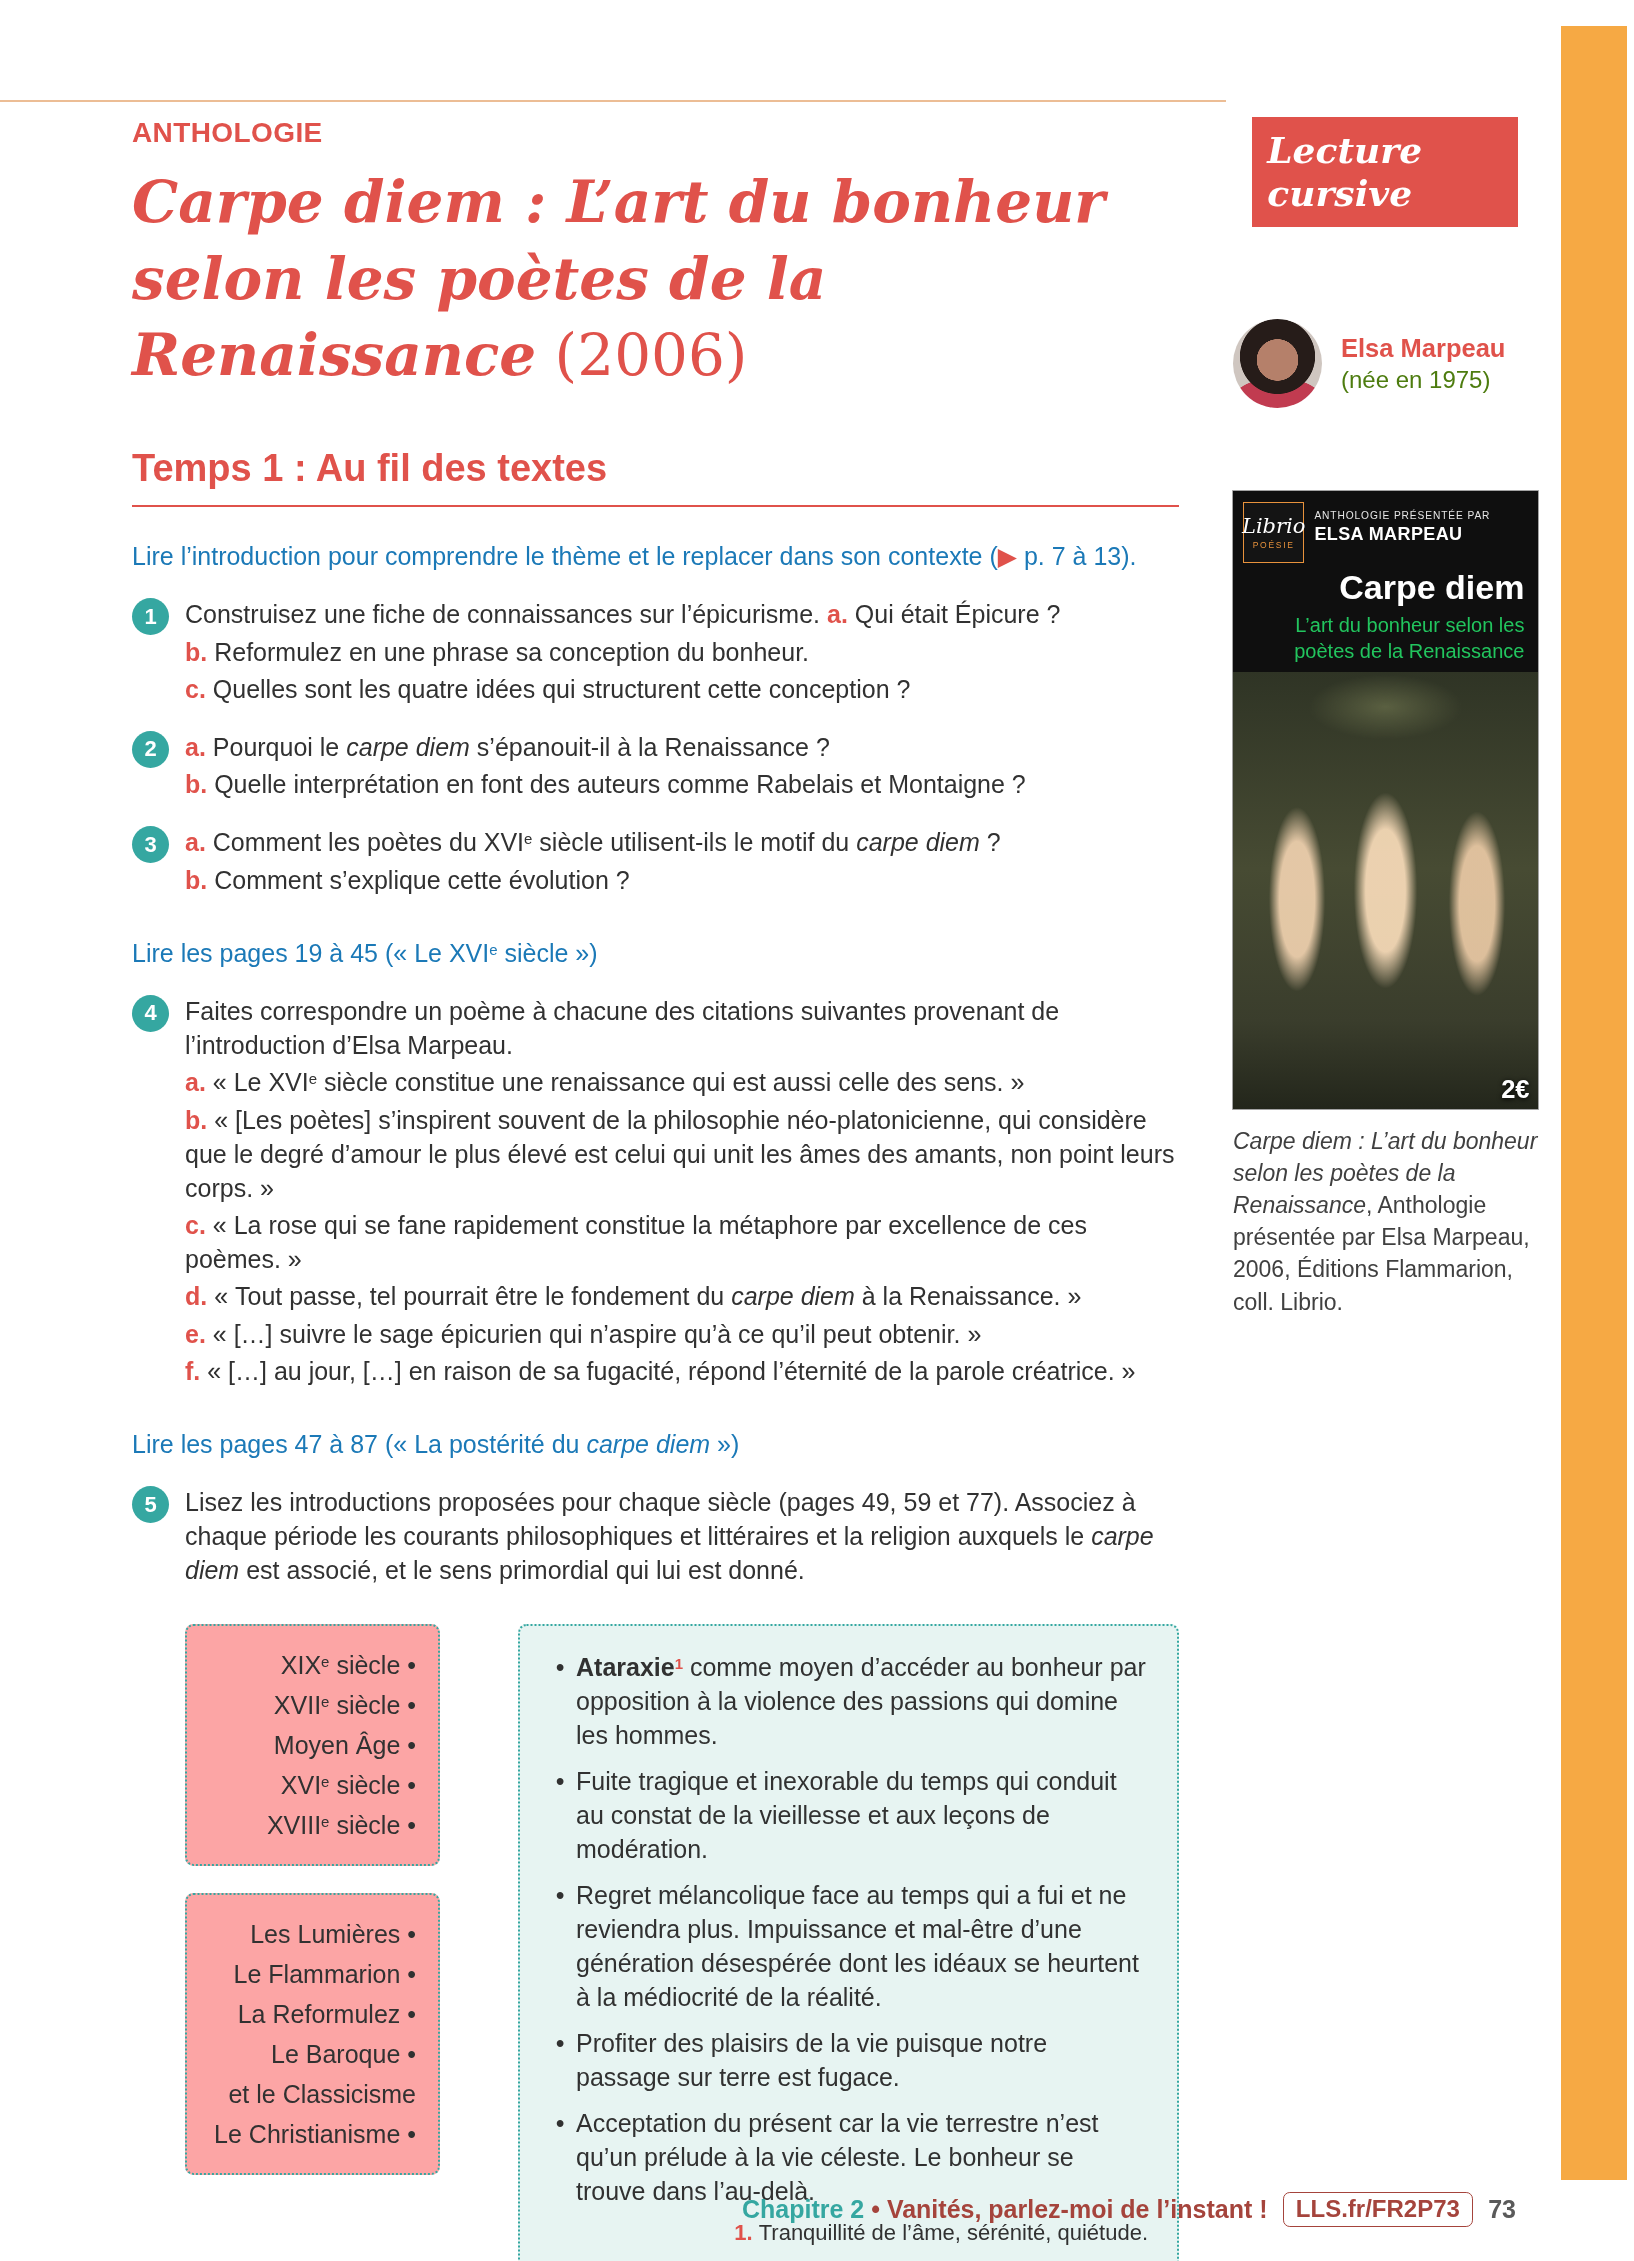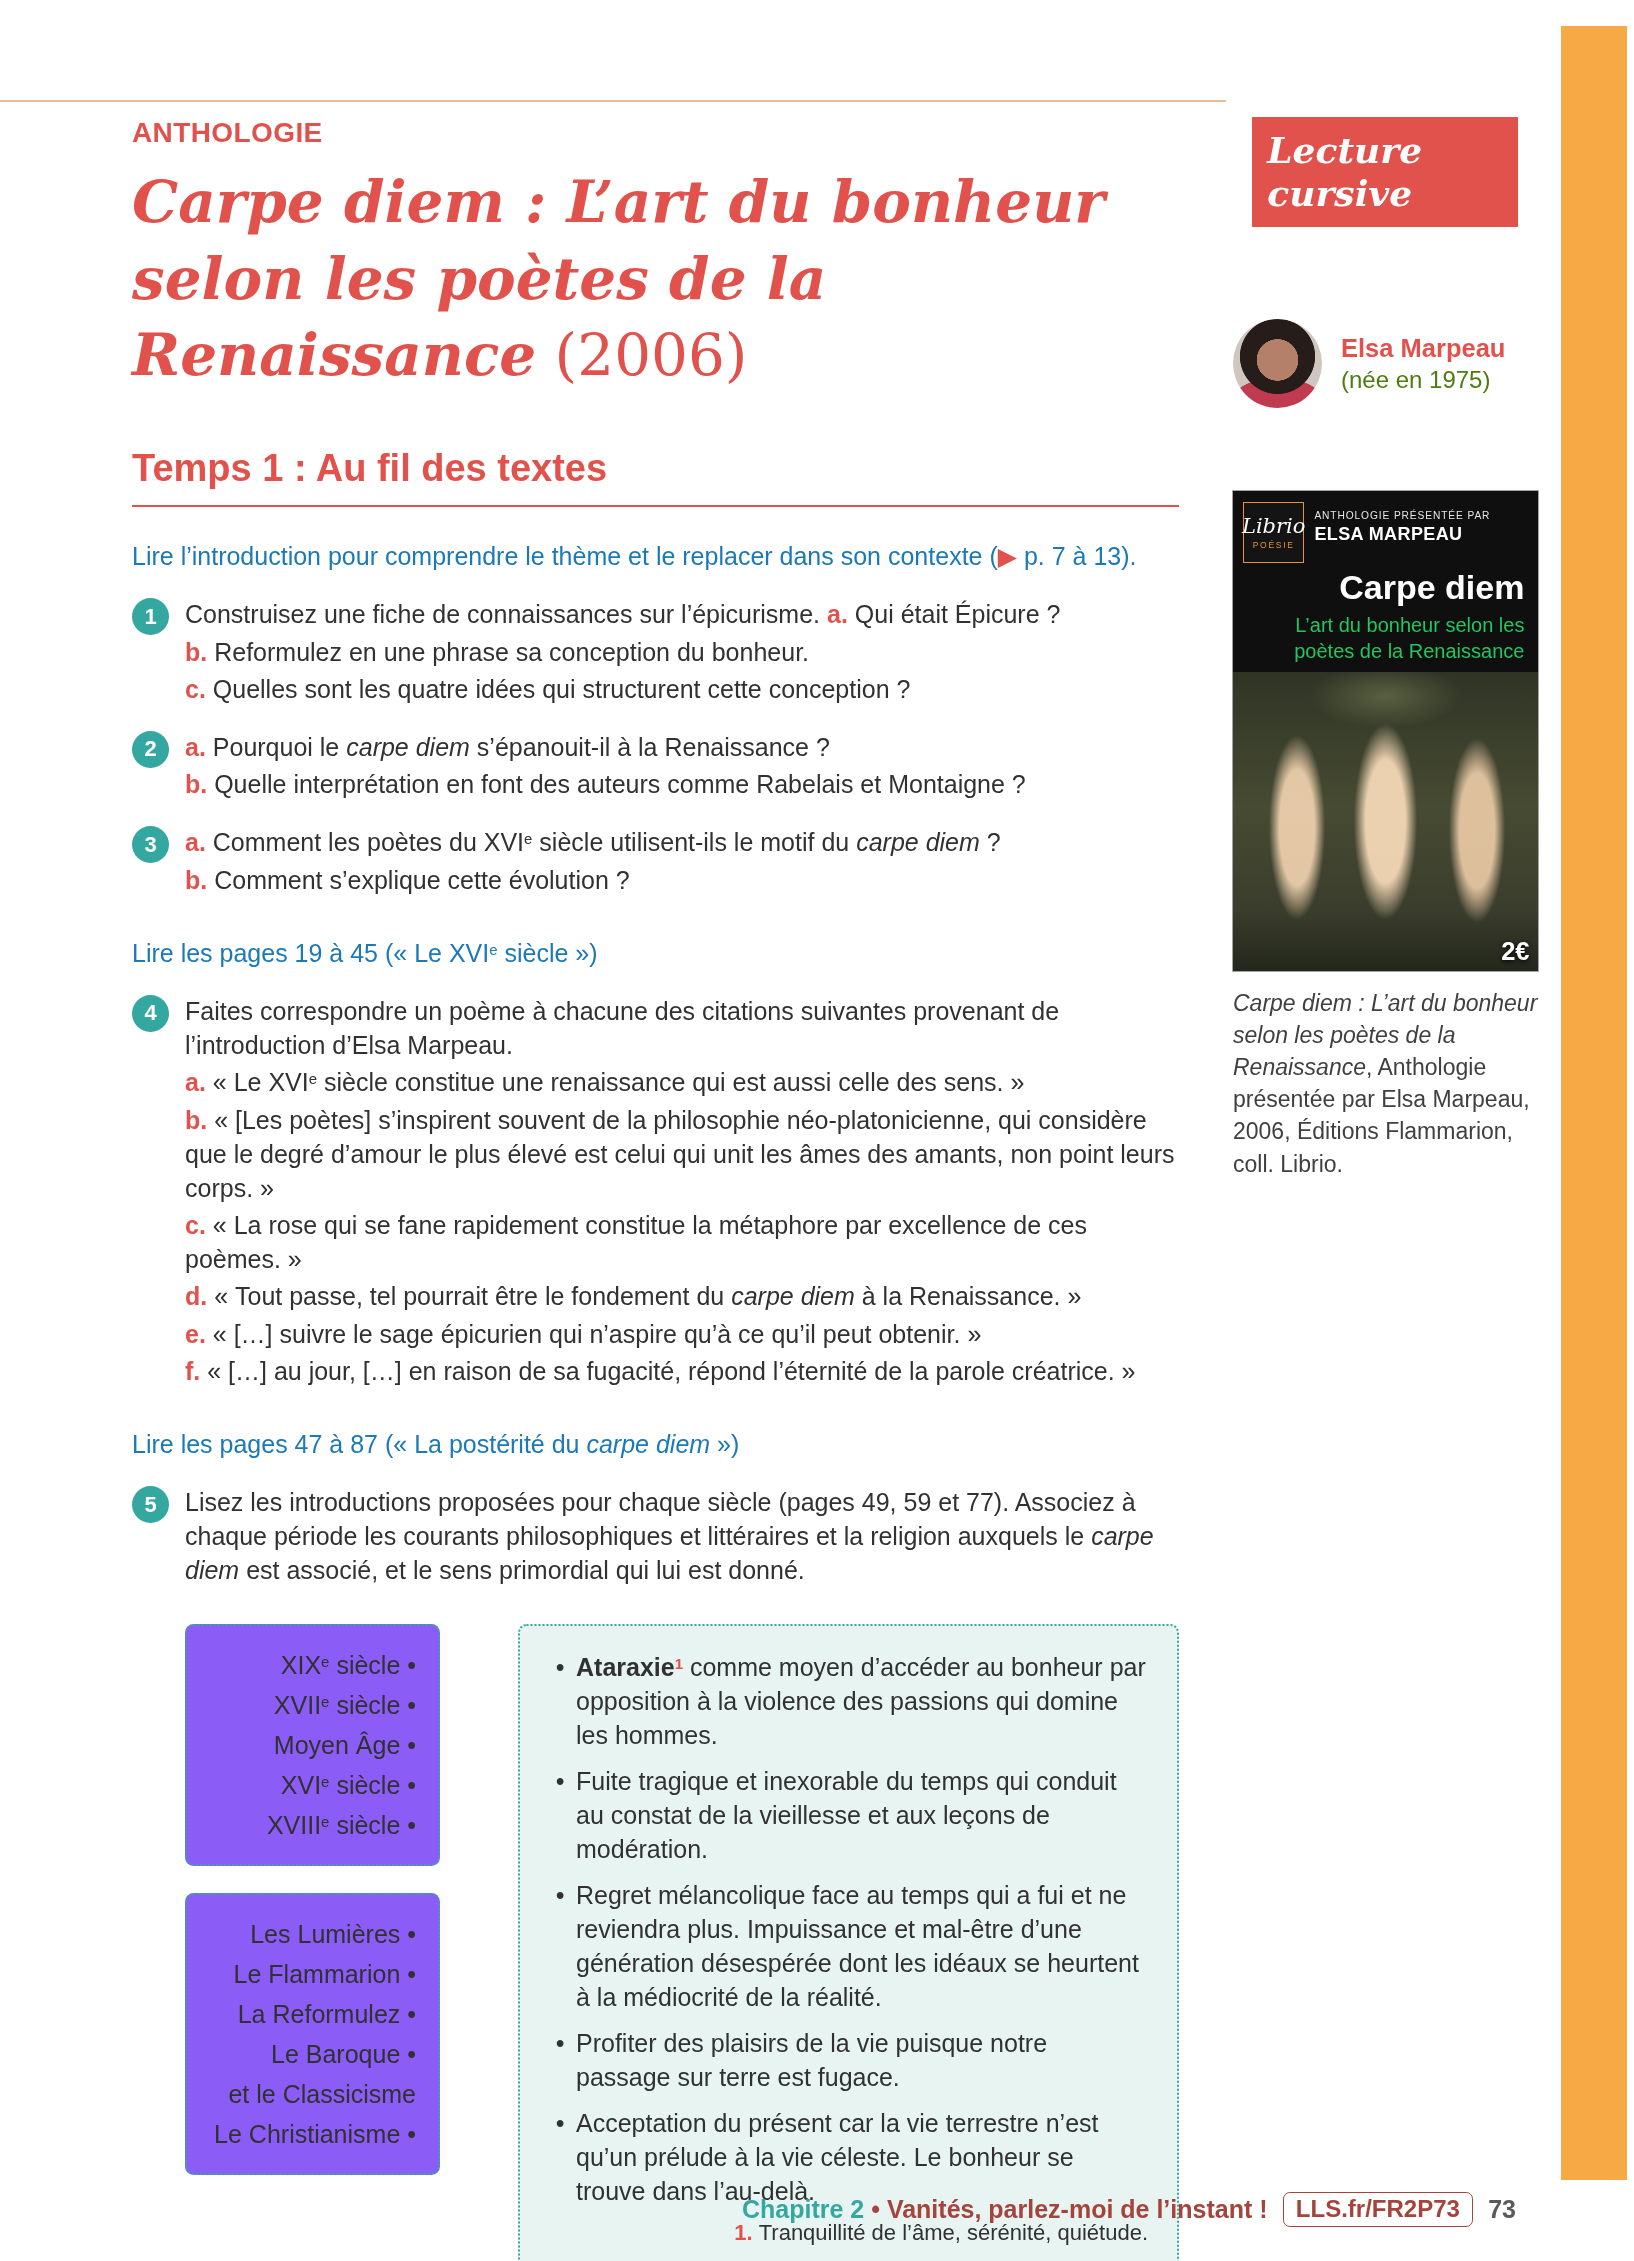--- a/index.html
+++ b/index.html
@@ -35,40 +35,40 @@
   .seg-it{font-style:italic}
   .seg-bd{font-weight:bold}
   .seg-red{color:var(--red,#e0524b)}
   .seg-tl{color:var(--teal,#35a7a1)}
   .seg-sup{font-size:.6em;vertical-align:.5em}
   .seg-supr{font-size:.6em;vertical-align:.5em;color:var(--red,#e0524b);font-weight:bold}
 
   .match{display:flex;gap:78px;margin:37px 0 0 53px}
   .match-left{width:255px;flex:none;display:flex;flex-direction:column;gap:27px}
   .mbox{border:2.6px dotted var(--teal,#35a7a1);border-radius:8.5px}
-  .pbox{background:#8b5cf6;padding:19px 22px;text-align:right;font-size:25px;line-height:1.6;color:#313131}
+  .pbox{background:#fca5a5;padding:19px 22px;text-align:right;font-size:25px;line-height:1.6;color:#313131}
   .cbox{flex:1;background:var(--tealbg,#e7f4f2);padding:24px 29px 19px;font-size:25px;line-height:1.36;color:#313131}
   .bullet-item{position:relative;padding-left:27px}
   .bullet-item+.bullet-item{margin-top:12px}
   .bullet-item::before{content:"•";position:absolute;left:6.8px;top:0}
   .cfoot{text-align:right;font-size:22px;margin-top:10.2px}
 
   .badge{background:var(--red,#e0524b);color:#fff;font-family:"DejaVu Serif",serif;font-style:italic;
          font-weight:bold;font-size:36px;line-height:1.2;text-align:left;padding:12px 15.3px;width:266px;margin-left:19px}
   .author{display:flex;align-items:center;gap:19px;margin-top:92px}
   .avatar{width:89px;height:89px;border-radius:50%;flex:none;
           background:
             radial-gradient(circle 21px at 50% 46%, #b5806a 0 98%, rgba(0,0,0,0)),
             radial-gradient(circle 38px at 50% 42%, #261c19 0 98%, rgba(0,0,0,0)),
             radial-gradient(ellipse 49px 29px at 50% 98%, #c13b50 0 98%, rgba(0,0,0,0)),
             #cfc6c0}
   .author-name{color:var(--red,#e0524b);font-weight:bold;font-size:25.5px}
   .author-birth{font-size:24px;color:#4d7c0f;margin-top:3px}
 
-  .cover{width:305px;height:480px;margin-top:83px;background:#0f0f0f;display:flex;flex-direction:column;
+  .cover{width:305px;height:618px;margin-top:83px;background:#0f0f0f;display:flex;flex-direction:column;
          box-shadow:0 0 0 0.9px #9a9a9a}
   .cover-top{display:flex;gap:10.2px;padding:10.2px 10.2px 3.4px}
   .librio{width:61px;height:61px;border:1.7px solid #e8923c;display:flex;flex-direction:column;
           align-items:center;justify-content:center;flex:none;background:#141414}
   .librio-name{font-family:"DejaVu Serif",serif;font-style:italic;color:#fff;font-size:21px}
   .librio-sub{color:#e8923c;font-size:8.5px;letter-spacing:1.7px;margin-top:1.7px}
   .presented{color:#e6e6e6;font-size:10.2px;letter-spacing:0.9px;margin-top:8.5px}
   .presenter{color:#fff;font-size:18px;font-weight:bold;letter-spacing:0.4px;margin-top:3.4px}
   .cover-title{text-align:right;padding:1.7px 13.6px 8.5px}
   .cover-title-main{color:#fff;font-size:34px;font-weight:bold}

